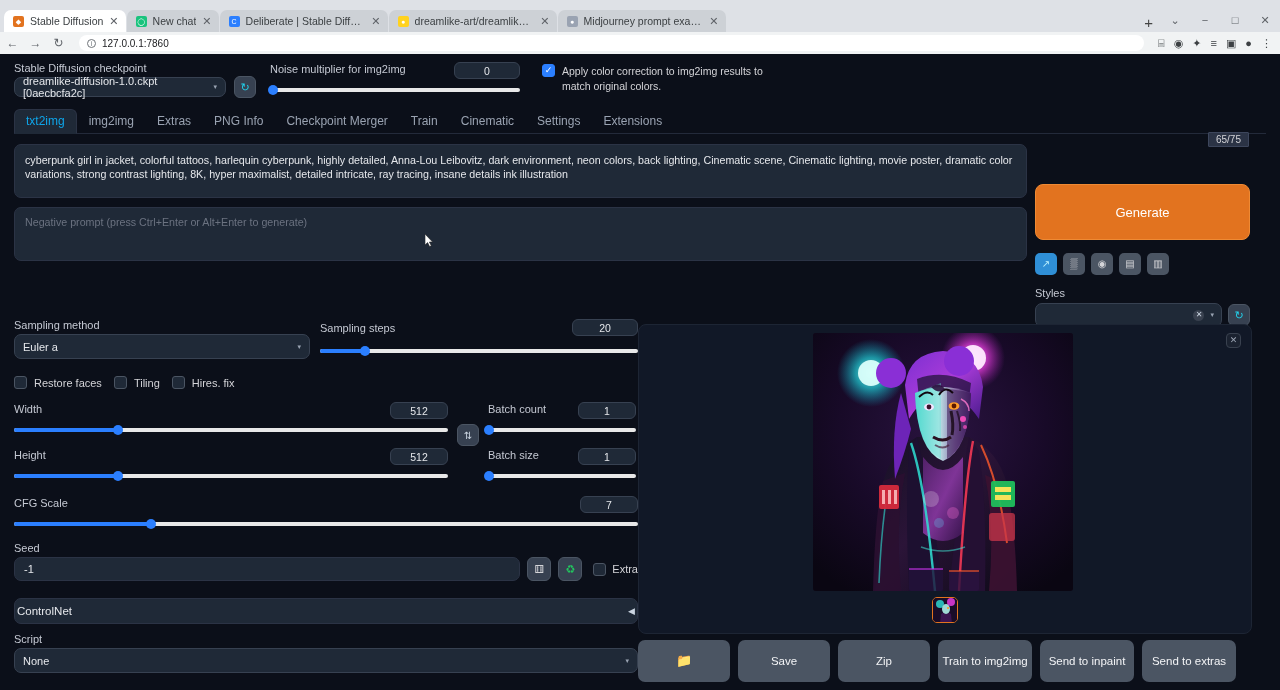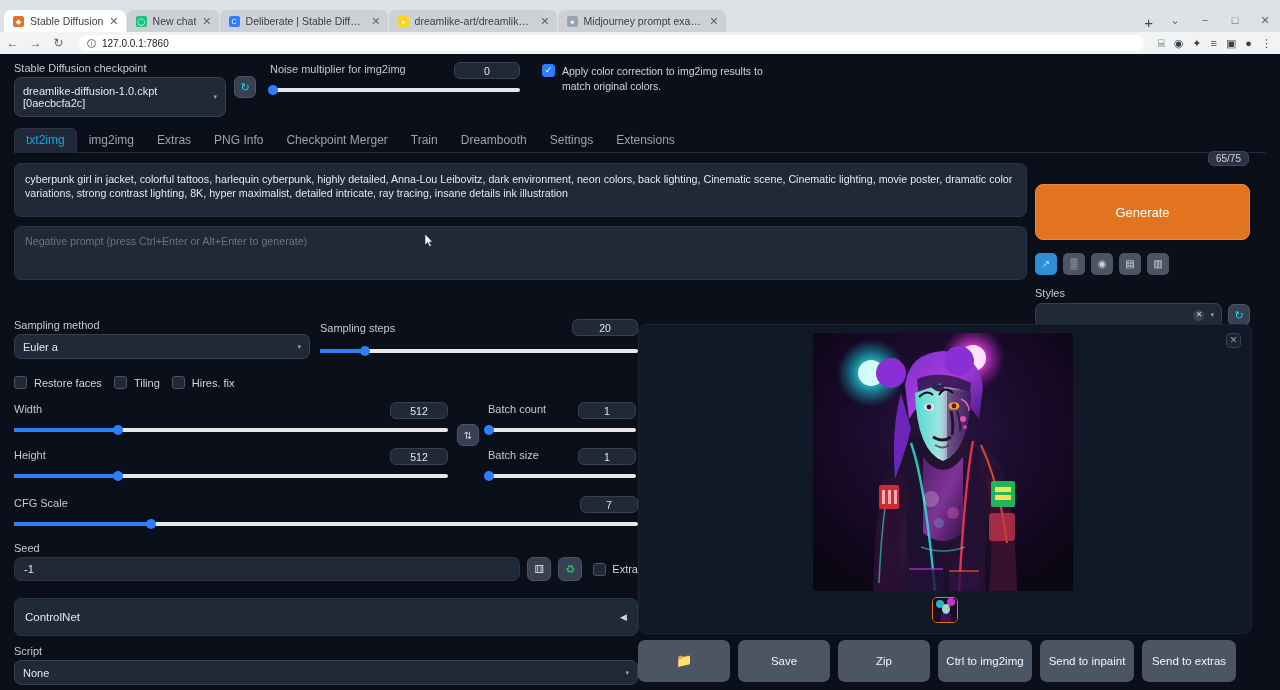--- a/index.html
+++ b/index.html
@@ -64,21 +64,21 @@
     position: relative; overflow: hidden;
   }
 
   .lbl { font-size: 11px; color: #c5c9d3; margin-bottom: 3px; display: block; }
 
   
   .toprow { display: flex; align-items: flex-start; gap: 8px; padding-top: 2px; }
   .ckpt-group { width: 212px; }
   .select {
     background: #1f2937; border: 1px solid #374151; border-radius: 7px;
-    height: 40px; display: flex; align-items: center; padding: 0 8px;
+    height: 20px; display: flex; align-items: center; padding: 0 8px;
     font-size: 11px; color: #e5e7eb; position: relative;
   }
   .select .caret {
     position: absolute; right: 8px; font-size: 7px; color: #9aa3b2;
   }
   .refresh-btn {
     width: 22px; height: 22px; border-radius: 6px; background: #374151;
     border: 1px solid #4b5563; display: flex; align-items: center;
     justify-content: center; color: #22d3ee; font-size: 11px; margin-top: 14px;
   }
@@ -132,21 +132,21 @@
   .promptbox {
     background: #1f2937; border: 1px solid #2b3345; border-radius: 7px;
     padding: 8px 10px; width: 1013px;
   }
   .promptbox.pos { min-height: 54px; }
   .promptbox.neg { min-height: 54px; margin-top: 9px; }
   .prompt-text { font-size: 10.7px; line-height: 1.33; color: #e5e7eb; }
   .prompt-ph { font-size: 10.7px; color: #6b7280; }
   .token {
     position: absolute; right: -6px; background: #2b3345; border: 1px solid #3d465c;
-    border-radius: 6px; font-size: 10px; color: #d4d4d8; padding: 1px 7px;
+    border-radius: 1px; font-size: 10px; color: #d4d4d8; padding: 1px 7px;
   }
   .token.t1 { top: -12px; right: 17px; }
   .token.t2 { top: 58px; right: 17px; }
 
   
   .gencol { position: absolute; top: 130px; left: 1035px; width: 215px; }
   .gen-btn {
     height: 56px; background: #e2731f; border-radius: 8px; color: #fff;
     font-size: 13px; display: flex; align-items: center; justify-content: center;
     border: 1px solid #ef8a34;
@@ -217,23 +217,23 @@
   .seedbtn {
     width: 24px; height: 24px; border-radius: 6px; background: #374151;
     border: 1px solid #4b5563; display: flex; align-items: center;
     justify-content: center; font-size: 11px;
   }
   .seedbtn.green { color: #22c55e; }
   .extra { display: flex; align-items: center; gap: 6px; margin-left: 4px; }
   .extra span { font-size: 11px; color: #d4d4d8; }
 
   .controlnet {
-    margin-top: 17px; height: 38px; background: #1f2937; border: 1px solid #2b3345;
+    margin-top: 17px; height: 26px; background: #1f2937; border: 1px solid #2b3345;
     border-radius: 7px; display: flex; align-items: center;
-    justify-content: space-between; padding: 0 10px; font-size: 11.5px; color: #e5e7eb;
+    justify-content: space-between; padding: 0 2px; font-size: 11.5px; color: #e5e7eb;
   }
   .controlnet .tri { font-size: 9px; color: #cbd5e1; }
   .scriptgrp { margin-top: 9px; }
 
   
   .output {
     position: absolute; top: 270px; left: 638px; width: 614px; height: 310px;
     background: #111827; border: 1px solid #1d2534; border-radius: 8px;
   }
   .closebtn {
@@ -369,21 +369,21 @@
     </div>
   </div>
 
   <div class="tabs" id="maintabs">
       <div class="tab active">txt2img</div>
       <div class="tab">img2img</div>
       <div class="tab">Extras</div>
       <div class="tab">PNG Info</div>
       <div class="tab">Checkpoint Merger</div>
       <div class="tab">Train</div>
-      <div class="tab">Dreambooth</div>
+      <div class="tab">Cinematic</div>
       <div class="tab">Settings</div>
       <div class="tab">Extensions</div>
     </div>
 
   <div class="promptwrap">
     <div class="token t1">65/75</div>
     <div class="promptbox pos">
       <div class="prompt-text">cyberpunk girl in jacket, colorful tattoos, harlequin cyberpunk, highly detailed, Anna-Lou Leibovitz, dark environment, neon colors, back lighting, Cinematic scene, Cinematic lighting, movie poster, dramatic color variations, strong contrast lighting, 8K, hyper maximalist, detailed intricate, ray tracing, insane details ink illustration</div>
     </div>
     <div class="token t2">0/75</div>
@@ -657,21 +657,21 @@
           <circle cx="15" cy="10" r="1.1" fill="#ff9d2a"></circle>
         </svg>
       </div>
     </div>
   </div>
 
   <div class="actions" id="actions">
       <div class="abtn folder">📁</div>
       <div class="abtn w2">Save</div>
       <div class="abtn w2">Zip</div>
-      <div class="abtn w1">Ctrl to img2img</div>
+      <div class="abtn w1">Train to img2img</div>
       <div class="abtn w1">Send to inpaint</div>
       <div class="abtn w1">Send to extras</div>
     </div>
 
   <div class="infotext">
     <span>cyberpunk girl in jacket, colorful tattoos, harlequin cyberpunk, highly detailed, Anna-Lou Leibovitz, dark environment, neon colors, back lighting, Cinematic scene, Cinematic lighting, movie poster, dramatic color variations, strong contrast lighting, 8K, hyper maximalist, detailed intricate, ray tracing, insane details ink illustration</span>
   </div>
 
   <svg class="cursor" viewBox="0 0 9 13">
     <polygon points="0,0 0,11 2.6,8.6 4.6,12.6 6.3,11.8 4.4,8 7.6,8" fill="#fff" stroke="#222" stroke-width=".6"></polygon>

